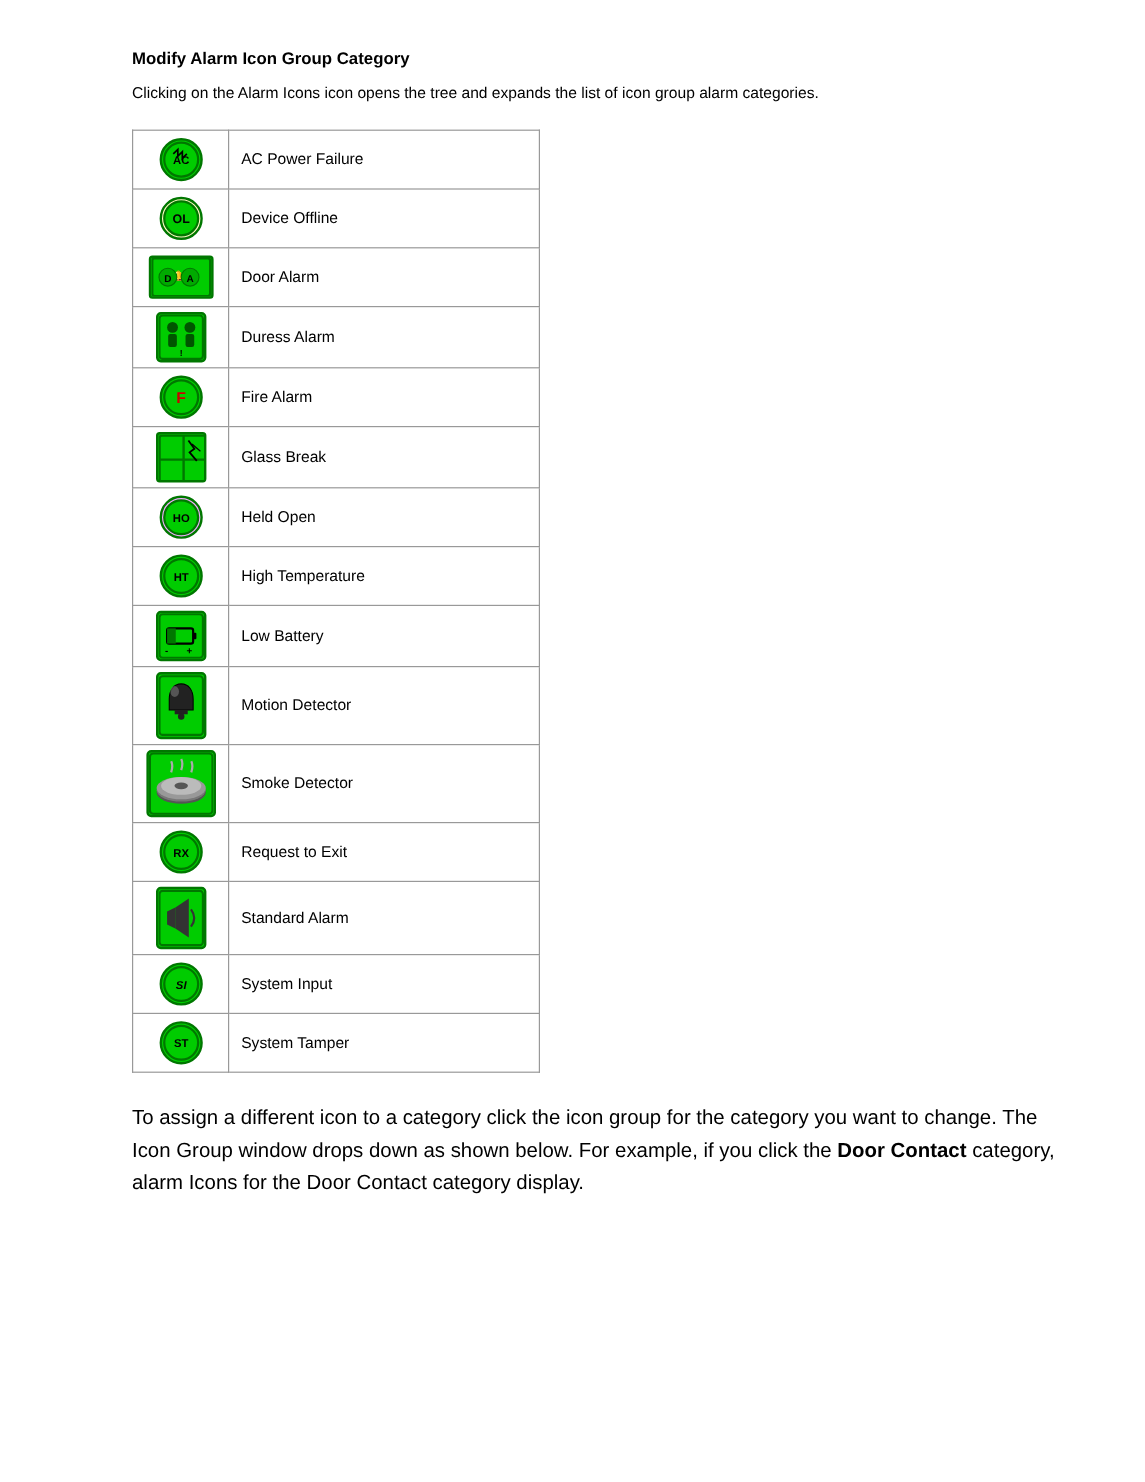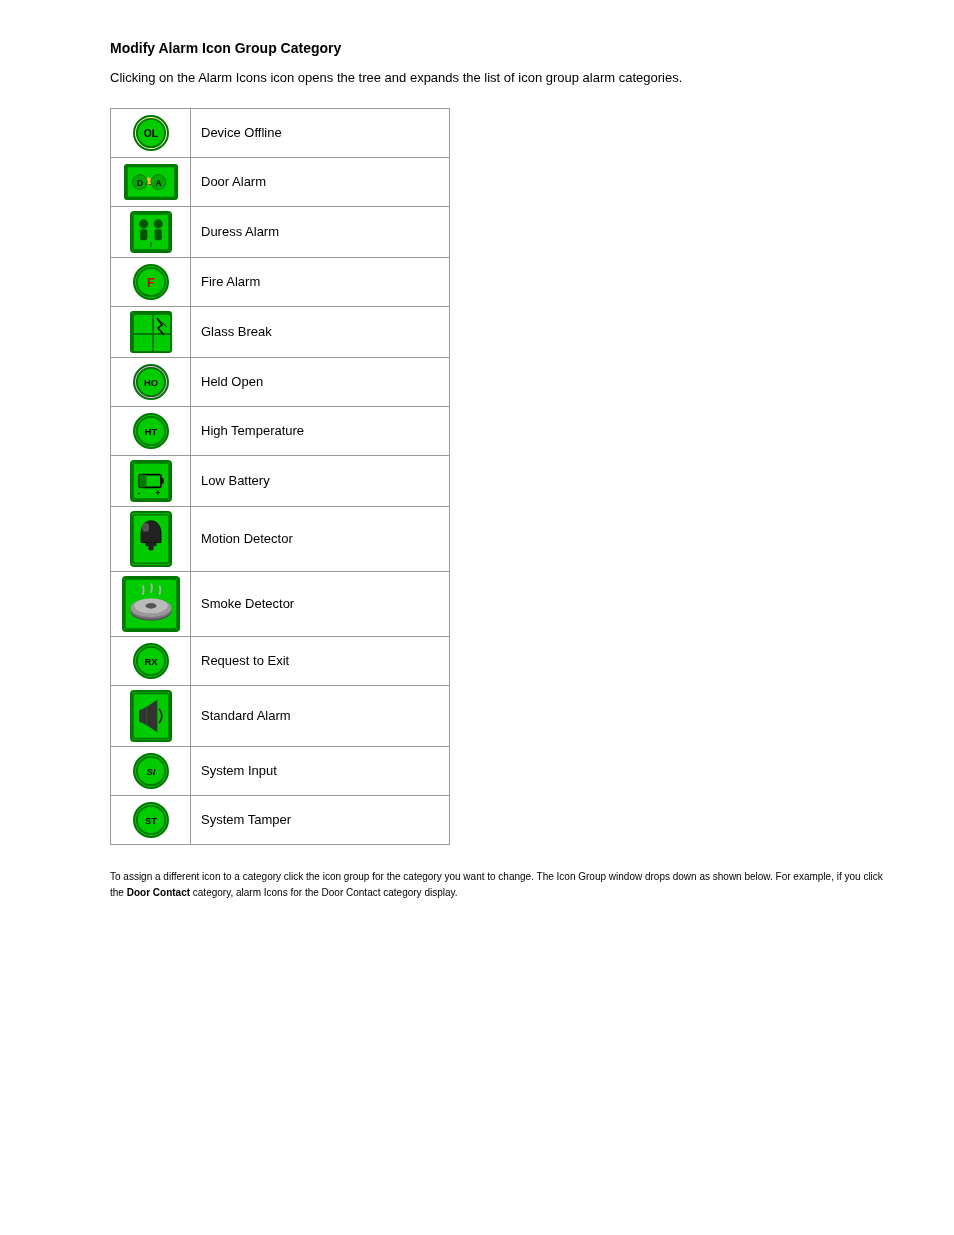--- a/index.html
+++ b/index.html
@@ -156,40 +156,54 @@
     }
     .icon-system-input {
       background: #00cc00;
       font-style: italic;
     }
     .icon-system-tamper {
       background: #00cc00;
     }
     .footer-text {
       margin-left: 50px;
-      font-size: 10px;
+      font-size: 17px;
       line-height: 1.6;
       margin-top: 10px;
     }
     .bold { font-weight: bold; }
   </style>
 </head>
 <body>
 
 <div class="page">
 
 
   <div class="section-title">Modify Alarm Icon Group Category</div>
 
   <p class="description">Clicking on the Alarm Icons icon opens the tree and expands the list of icon group alarm categories.</p>
 
   <div class="table-wrapper">
     <table>
 
       <tbody>
+          <tr>
+        <td>
+          <div class="icon-cell">
+            <div class="alarm-icon circle icon-ac-power">
+              <svg width="34" height="34" viewBox="0 0 34 34">
+                <circle cx="17" cy="17" r="15" fill="#00cc00" stroke="#007700" stroke-width="2"></circle>
+                <text x="17" y="21" text-anchor="middle" font-weight="bold" font-size="10" fill="#000">AC</text>
+                <path d="M10,12 L14,8 L14,14 L18,10 L18,16 L22,12" stroke="#000" stroke-width="1.5" fill="none"></path>
+              </svg>
+            </div>
+          </div>
+        </td>
+        <td>AC Power Failure</td>
+      </tr>
 
       <tr>
         <td>
           <div class="icon-cell">
             <div class="alarm-icon circle icon-device-offline">
               <svg width="34" height="34" viewBox="0 0 34 34">
                 <circle cx="17" cy="17" r="15" fill="#00cc00" stroke="#007700" stroke-width="2"></circle>
                 <text x="17" y="21" text-anchor="middle" font-weight="bold" font-size="11" fill="#000">OL</text>
               </svg>
             </div>

